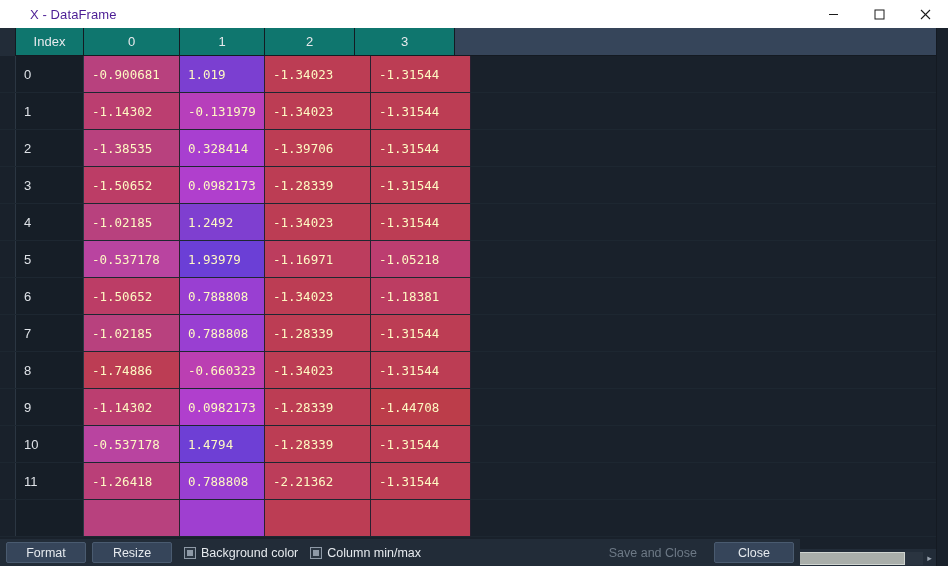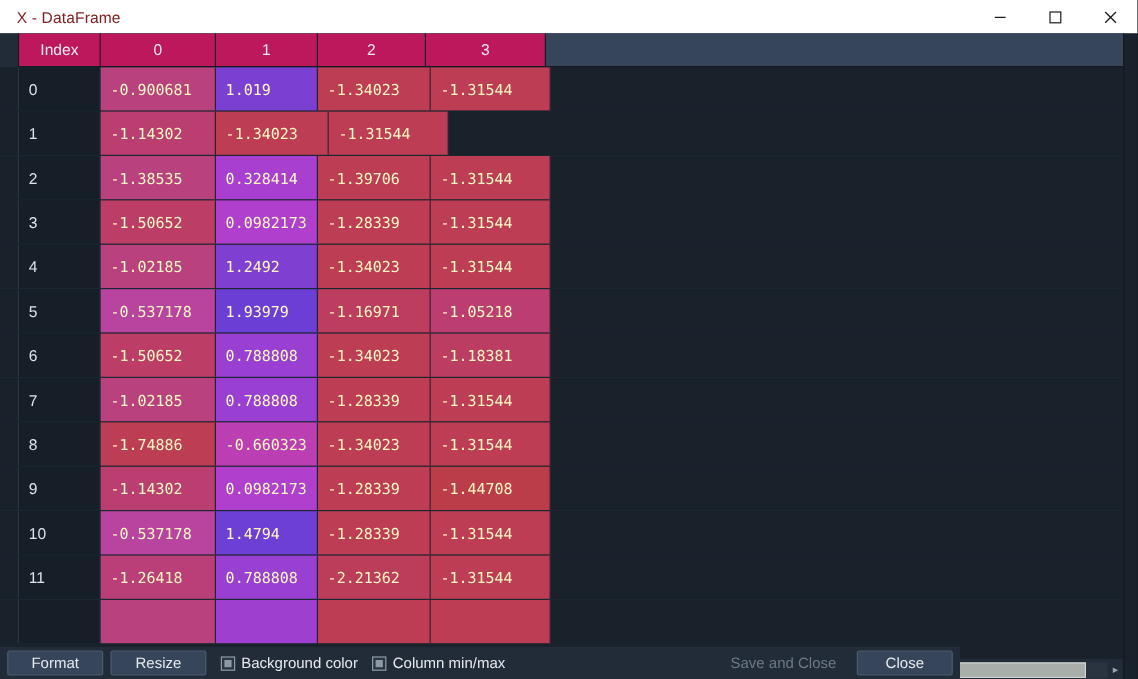--- a/index.html
+++ b/index.html
@@ -13,22 +13,22 @@
   
   .titlebar {
     height: 28px;
     background: #ffffff;
     display: flex;
     align-items: center;
     position: relative;
   }
   .title-text {
     font-size: 13px;
-    color: #7f1d1d;
-    margin-left: 14px;
+    color: #4c1d95;
+    margin-left: 30px;
     letter-spacing: .1px;
   }
   .win-controls {
     position: absolute;
     right: 0; top: 0;
     height: 28px;
     display: flex;
   }
   .win-btn {
     width: 46px; height: 28px;
@@ -60,21 +60,21 @@
     border-right: 1px solid #141a22;
   }
   .hdr-cell {
     height: 27px;
     display: flex;
     align-items: center;
     justify-content: center;
     font-size: 13px;
     color: #e8eaed;
     border-right: 1px solid #141a22;
-    background: #be185d;
+    background: #0f766e;
   }
   .hdr-index { width: 68px; }
   .hdr-c0 { width: 96px; }
   .hdr-c1 { width: 85px; }
   .hdr-c2 { width: 90px; }
   .hdr-c3 { width: 100px; }
   .hdr-filler { flex: 1; background: #36455a; }
 
   
   .grid {
@@ -109,21 +109,21 @@
     display: flex;
     align-items: center;
     padding-left: 8px;
     font-size: 12.5px;
     color: #fef9c3;
     font-family: "DejaVu Sans Mono", monospace;
     border-right: 1px solid #2a2030;
   }
   .c0 { width: 96px; }
   .c1 { width: 85px; }
-  .c2 { width: 94px; }
+  .c2 { width: 106px; }
   .c3 { width: 100px; }
   .rest {
     flex: 1;
     background: #19212b;
   }
 
   
   .hscroll {
     position: absolute;
     left: 0;
@@ -264,20 +264,21 @@
         <div class="cell c0" style="background: rgb(184, 65, 126);">-0.900681</div>
         <div class="cell c1" style="background: rgb(123, 63, 209);">1.019</div>
         <div class="cell c2" style="background: rgb(188, 61, 84);">-1.34023</div>
         <div class="cell c3" style="background: rgb(188, 61, 84);">-1.31544</div>
         <div class="rest"></div>
       </div>
       <div class="row">
         <div class="idx-gutter"></div>
         <div class="idx-cell">1</div>
         <div class="cell c0" style="background: rgb(187, 62, 112);">-1.14302</div>
+        <div class="cell c1" style="background: rgb(183, 63, 187);">-0.131979</div>
         <div class="cell c2" style="background: rgb(188, 61, 84);">-1.34023</div>
         <div class="cell c3" style="background: rgb(188, 61, 84);">-1.31544</div>
         <div class="rest"></div>
       </div>
       <div class="row">
         <div class="idx-gutter"></div>
         <div class="idx-cell">2</div>
         <div class="cell c0" style="background: rgb(184, 65, 126);">-1.38535</div>
         <div class="cell c1" style="background: rgb(168, 63, 208);">0.328414</div>
         <div class="cell c2" style="background: rgb(188, 61, 84);">-1.39706</div>

